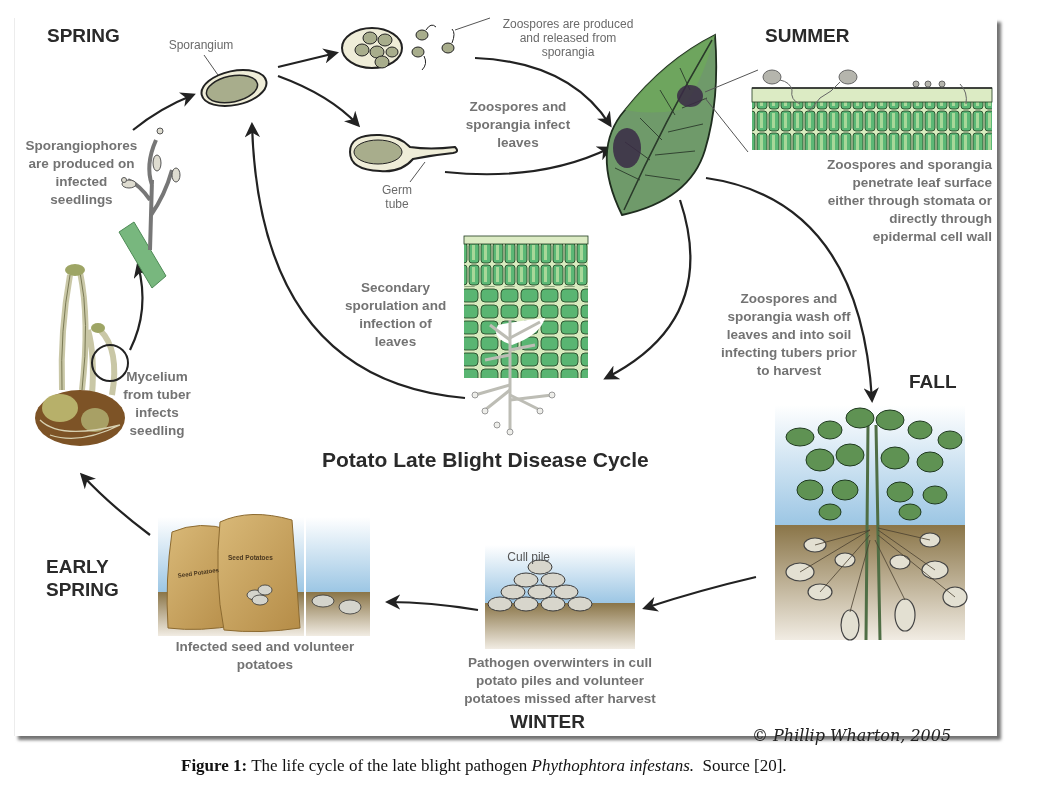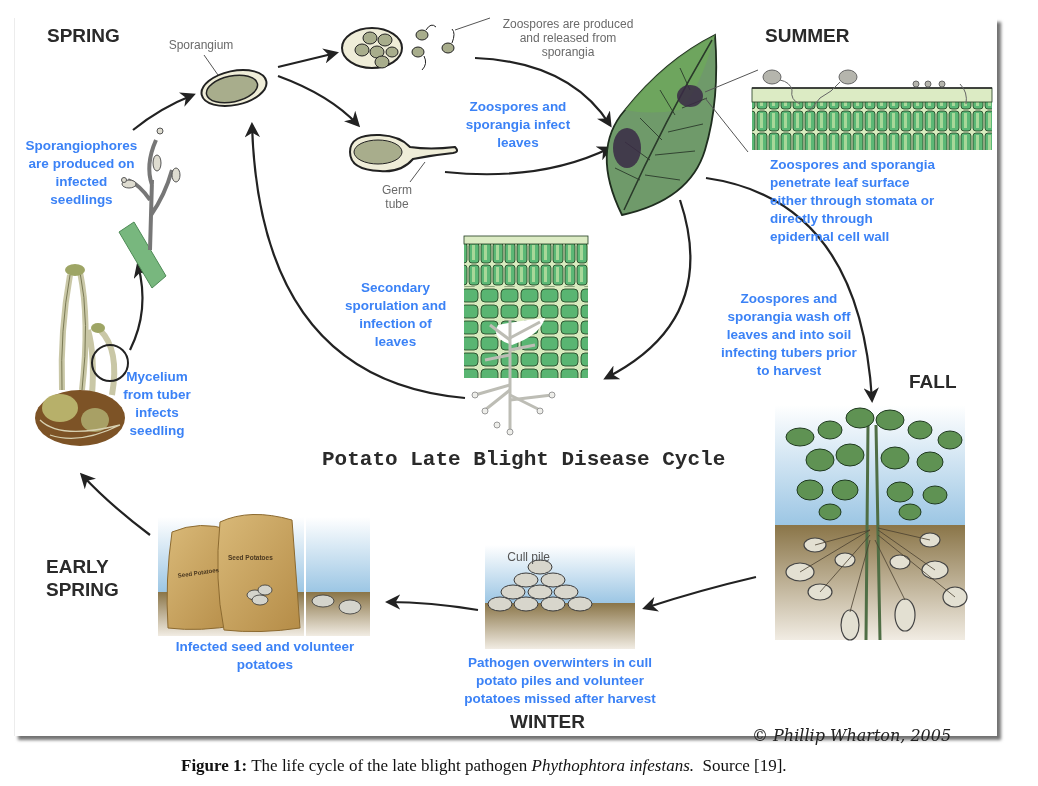--- a/index.html
+++ b/index.html
@@ -3,26 +3,26 @@
 <meta charset="utf-8">
 <style>
   html, body { margin: 0; padding: 0; background: #ffffff; }
   body { width: 1038px; height: 786px; position: relative; overflow: hidden;
          font-family: "Liberation Sans", sans-serif; color: #2b2b2b; }
   .frame { position: absolute; left: 14px; top: 18px; width: 982px; height: 718px;
            background: #fff; border-left: 1px solid #ececec;
            box-shadow: 4px 4px 3px rgba(0,0,0,0.55); }
   svg.art { position: absolute; left: 0; top: 0; }
   .lbl { position: absolute; text-align: center; font-weight: bold; font-size: 13.5px;
-         line-height: 18px; color: #3b82f6; white-space: pre-line; }
+         line-height: 18px; color: #737373; white-space: pre-line; }
   .lbl.thin { font-weight: normal; color: #6a6a6a; font-size: 12px; line-height: 14px; }
   .season { position: absolute; font-weight: bold; font-size: 19px; line-height: 23px;
             color: #2a2a2a; white-space: pre-line; }
   .title { position: absolute; left: 322px; top: 448px; font-weight: bold; font-size: 21px;
-           color: #2a2a2a; font-family: Liberation Mono, monospace; }
+           color: #2a2a2a; }
   .credit { position: absolute; left: 752px; top: 700px; font-family: "DejaVu Serif", serif;
             font-style: italic; font-size: 16px; color: #222; margin-top: 26px; }
   .caption { position: absolute; top: 756px; left: 181px; font-family: "Liberation Serif", serif;
              font-size: 17px; color: #111; }
   .caption b { font-weight: bold; }
   .caption i { font-style: italic; }
 </style>
 </head>
 <body>
 
@@ -274,21 +274,21 @@
 
 <div class="lbl thin" style="left:156px;top:38px;width:90px;">Sporangium</div>
 <div class="lbl thin" style="left:478px;top:17px;width:180px;">Zoospores are produced
 and released from
 sporangia</div>
 <div class="lbl thin" style="left:372px;top:183px;width:50px;">Germ
 tube</div>
 <div class="lbl" style="left:448px;top:98px;width:140px;">Zoospores and
 sporangia infect
 leaves</div>
-<div class="lbl" style="left:770px;top:156px;width:222px;text-align:left;">Zoospores and sporangia
+<div class="lbl" style="left:770px;top:156px;width:222px;text-align:right;">Zoospores and sporangia
 penetrate leaf surface
 either through stomata or
 directly through
 epidermal cell wall</div>
 <div class="lbl" style="left:14px;top:137px;width:135px;text-align:center;">Sporangiophores
 are produced on
 infected
 seedlings</div>
 <div class="lbl" style="left:333px;top:279px;width:125px;">Secondary
 sporulation and
@@ -306,13 +306,13 @@
 <div class="lbl thin" style="left:490px;top:550px;width:60px;text-align:right;color:#555;">Cull pile</div>
 <div class="lbl" style="left:440px;top:654px;width:240px;">Pathogen overwinters in cull
 potato piles and volunteer
 potatoes missed after harvest</div>
 <div class="lbl" style="left:150px;top:638px;width:230px;">Infected seed and volunteer
 potatoes</div>
 
 <div class="title">Potato Late Blight Disease Cycle</div>
 <div class="credit">© Phillip Wharton, 2005</div>
 
-<div class="caption"><b>Figure 1:</b><span> The life cycle of the late blight pathogen </span><i>Phythophtora infestans.</i><span style="white-space:pre;">  Source [19].</span></div>
+<div class="caption"><b>Figure 1:</b><span> The life cycle of the late blight pathogen </span><i>Phythophtora infestans.</i><span style="white-space:pre;">  Source [20].</span></div>
 
 </body></html>

